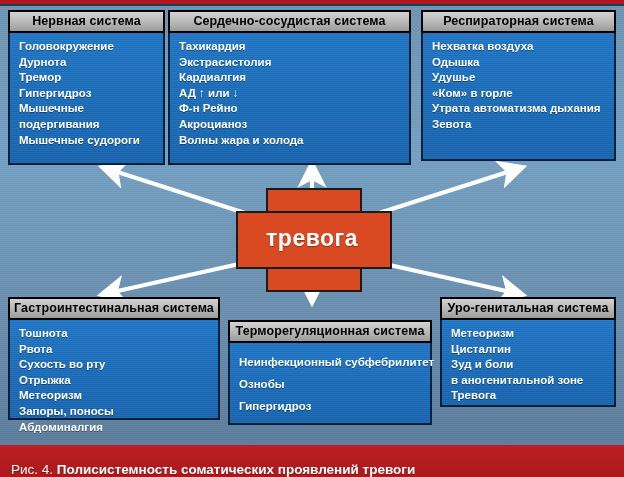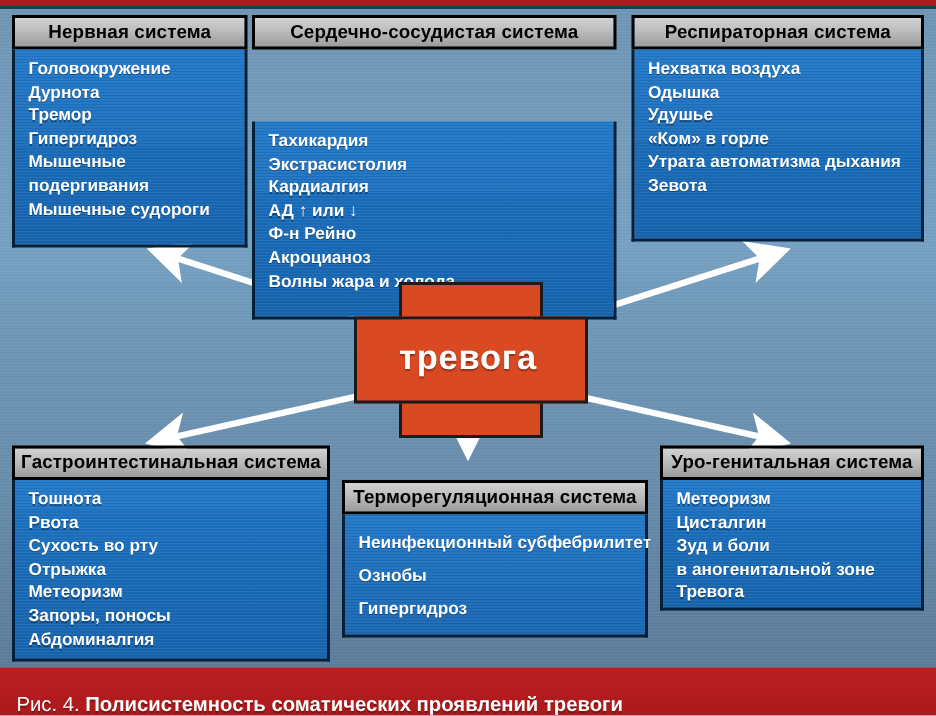--- a/index.html
+++ b/index.html
@@ -191,21 +191,21 @@
       <div class="item">Тремор</div>
       <div class="item">Гипергидроз</div>
       <div class="item">Мышечные</div>
       <div class="item">подергивания</div>
       <div class="item">Мышечные судороги</div>
     </div>
   </div>
 
   <div class="sysbox" style="left:168px; top:10px; width:243px;">
     <div class="sysbox-header">Сердечно-сосудистая система</div>
-    <div class="sysbox-body" style="height:132px;margin-top:48px;">
+    <div class="sysbox-body" style="height:132px;">
       <div class="item">Тахикардия</div>
       <div class="item">Экстрасистолия</div>
       <div class="item">Кардиалгия</div>
       <div class="item">АД ↑ или ↓</div>
       <div class="item">Ф-н Рейно</div>
       <div class="item">Акроцианоз</div>
       <div class="item">Волны жара и холода</div>
     </div>
   </div>
 
@@ -223,21 +223,21 @@
 
   <div class="center-cross">
     <div class="cross-v"></div>
     <div class="cross-h"></div>
     <div class="cross-inner"></div>
     <div class="cross-label">тревога</div>
   </div>
 
   <div class="sysbox" style="left:8px; top:297px; width:212px;">
     <div class="sysbox-header">Гастроинтестинальная система</div>
-    <div class="sysbox-body" style="height:121px;">
+    <div class="sysbox-body" style="height:100px;">
       <div class="item">Тошнота</div>
       <div class="item">Рвота</div>
       <div class="item">Сухость во рту</div>
       <div class="item">Отрыжка</div>
       <div class="item">Метеоризм</div>
       <div class="item">Запоры, поносы</div>
       <div class="item">Абдоминалгия</div>
     </div>
   </div>
 

